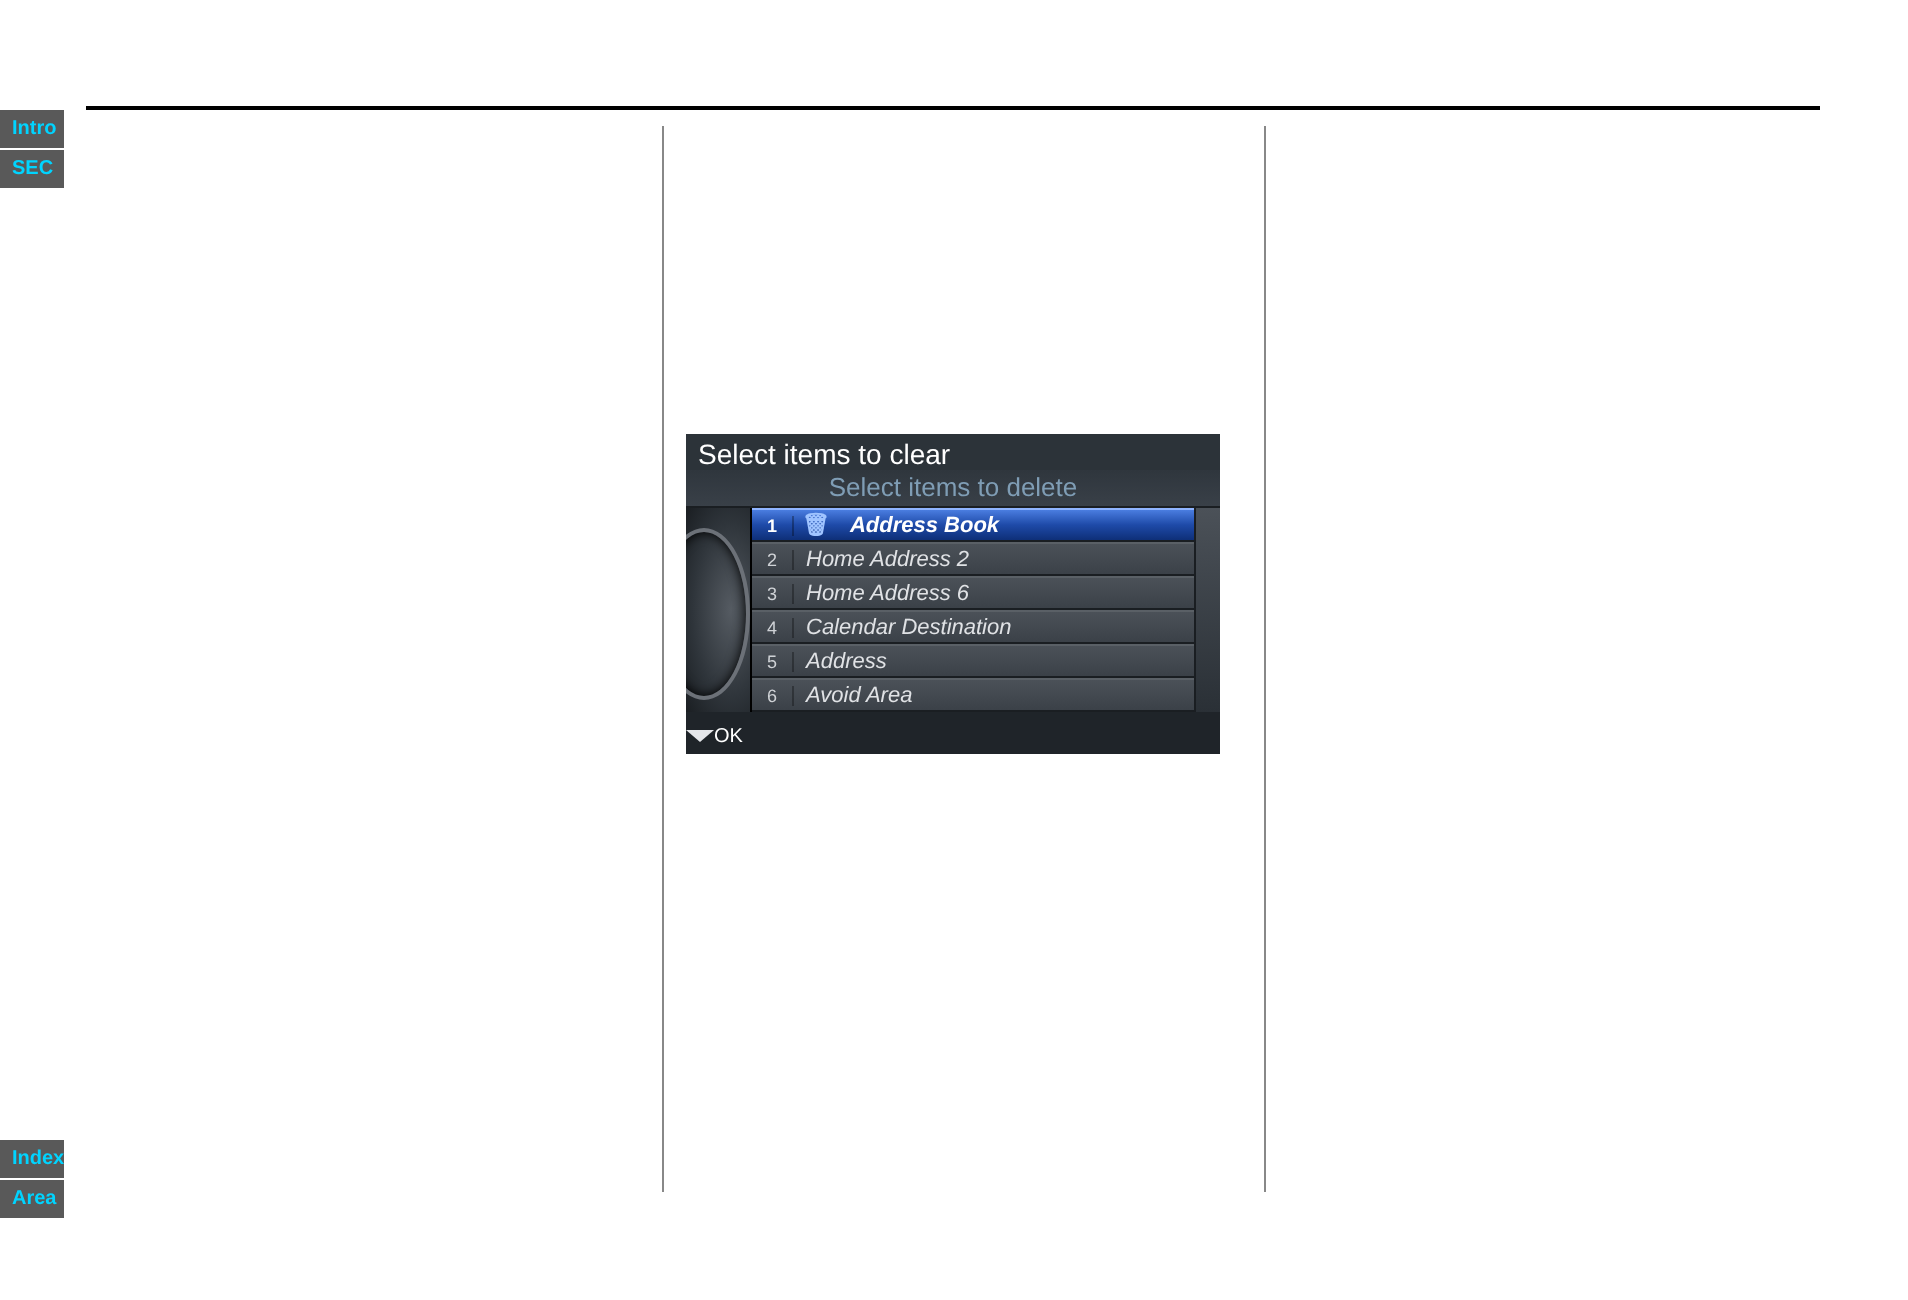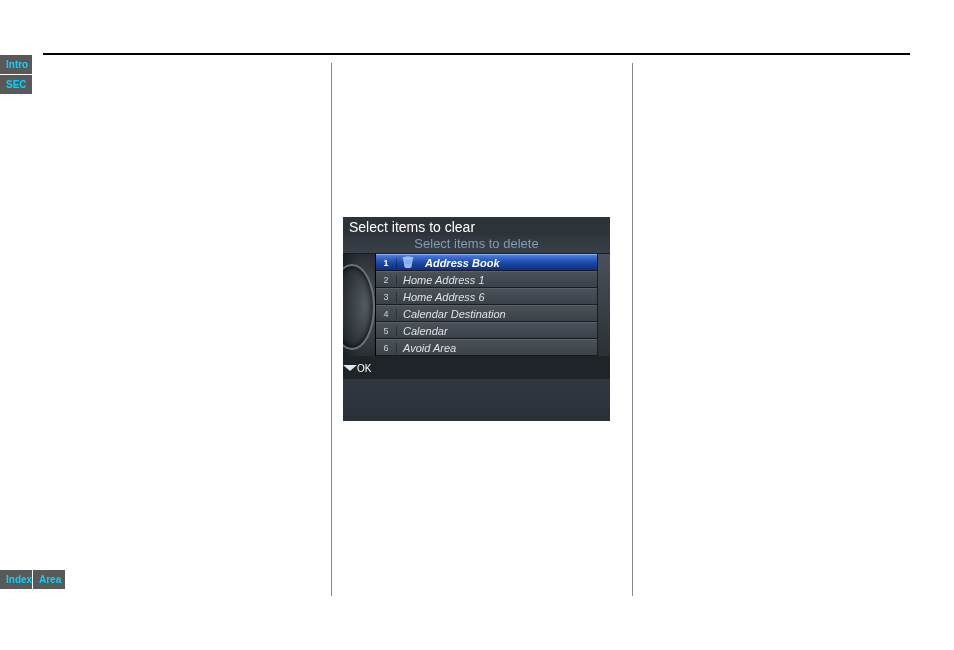--- a/index.html
+++ b/index.html
@@ -39,41 +39,41 @@
     text-align: center;
     width: 20px;
     cursor: pointer;
   }
 
   .bottom-tabs {
     position: absolute;
     left: 0;
     top: 570px;
     display: flex;
-    flex-direction: row;
+    flex-direction: column;
     gap: 1px;
   }
 
   .content-area {
     position: absolute;
     left: 331px;
     top: 63px;
     width: 300px;
     height: 533px;
     border-left: 1px solid #888;
     border-right: 1px solid #888;
   }
 
   
   .nav-screen {
     position: absolute;
     left: 343px;
     top: 217px;
     width: 267px;
-    height: 204px;
+    height: 160px;
     background: linear-gradient(180deg, #2a3038 0%, #3a4048 60%, #2a3038 100%);
     overflow: hidden;
     font-family: Arial, sans-serif;
   }
 
   .nav-title {
     color: #ffffff;
     font-size: 14px;
     padding: 2px 6px 0 6px;
     background: #2c3339;
@@ -209,33 +209,33 @@
   <div class="nav-body">
     <div class="nav-dial"></div>
     <div class="nav-list">
       <div class="nav-row selected">
         <span class="nav-num">1</span>
         <span class="nav-icon">🗑</span>
         <span class="nav-label">Address Book</span>
       </div>
       <div class="nav-row">
         <span class="nav-num">2</span>
-        <span class="nav-label">Home Address 1</span>
+        <span class="nav-label">Home Address 2</span>
       </div>
       <div class="nav-row">
         <span class="nav-num">3</span>
         <span class="nav-label">Home Address 6</span>
       </div>
       <div class="nav-row">
         <span class="nav-num">4</span>
         <span class="nav-label">Calendar Destination</span>
       </div>
       <div class="nav-row">
         <span class="nav-num">5</span>
-        <span class="nav-label">Calendar</span>
+        <span class="nav-label">Address</span>
       </div>
       <div class="nav-row">
         <span class="nav-num">6</span>
         <span class="nav-label">Avoid Area</span>
       </div>
     </div>
     <div class="nav-scroll"></div>
   </div>
   <div class="nav-footer">
     <div class="nav-arrow-down"></div>

